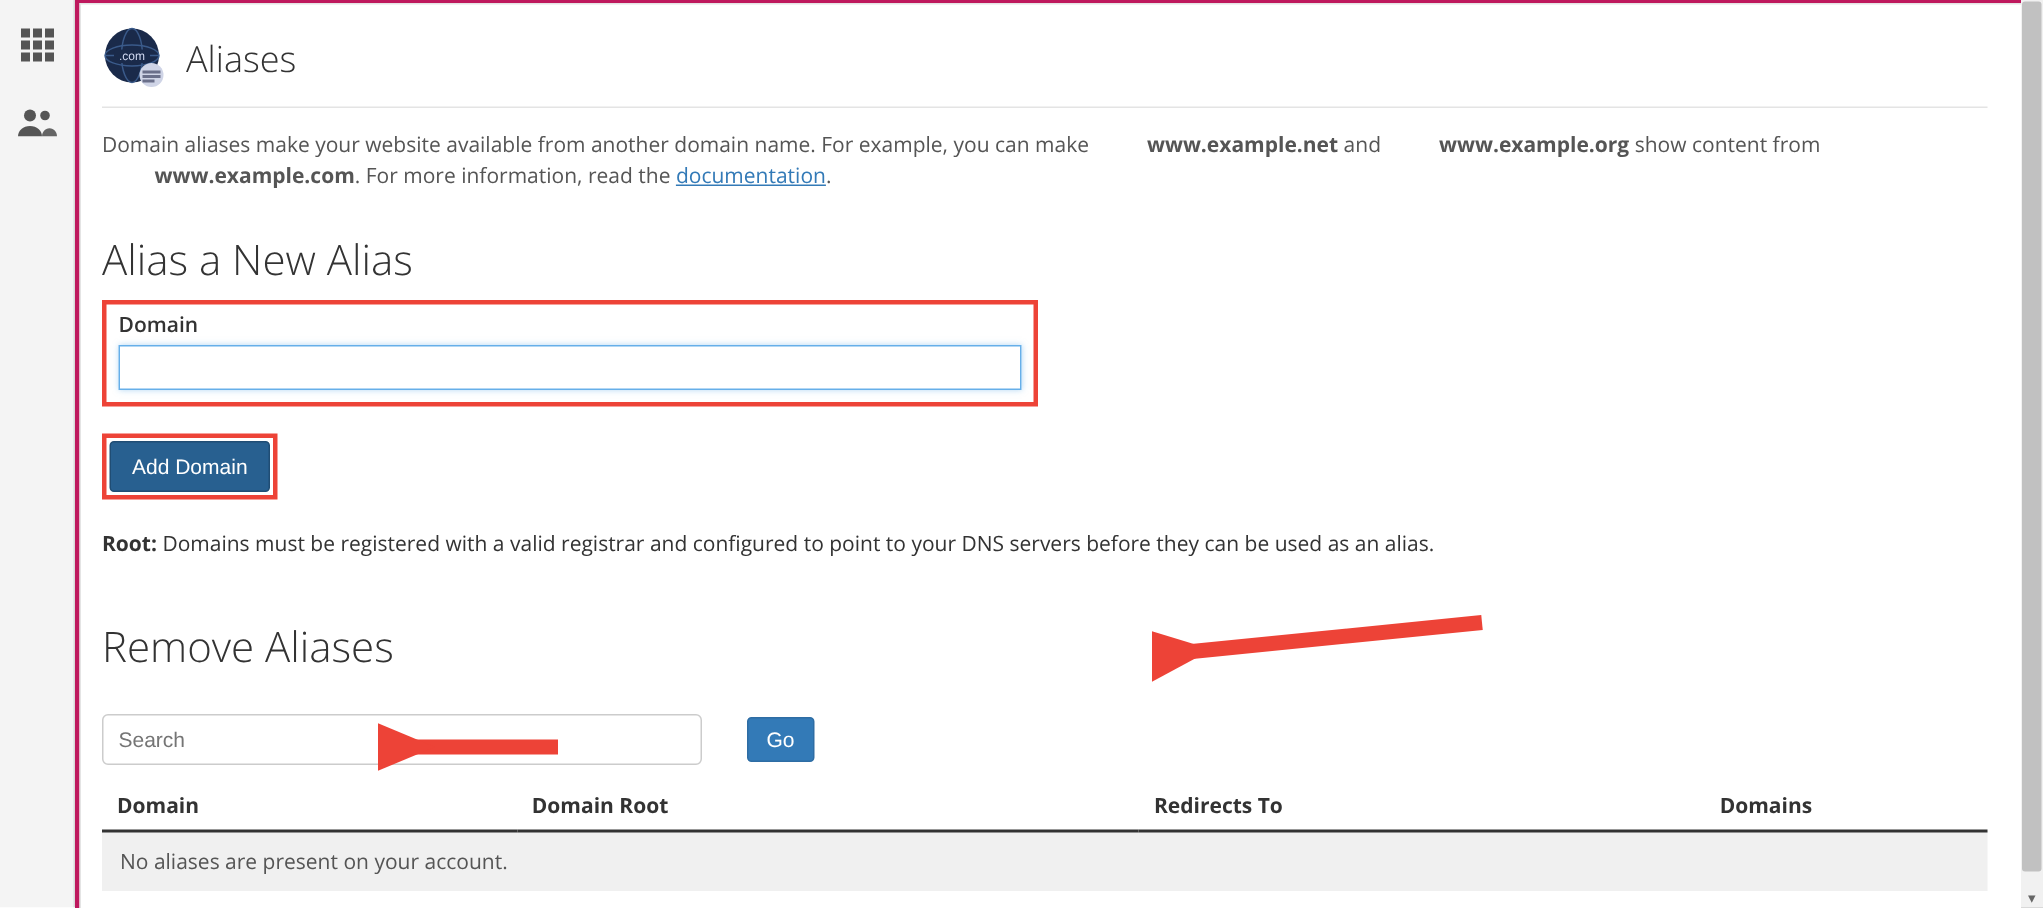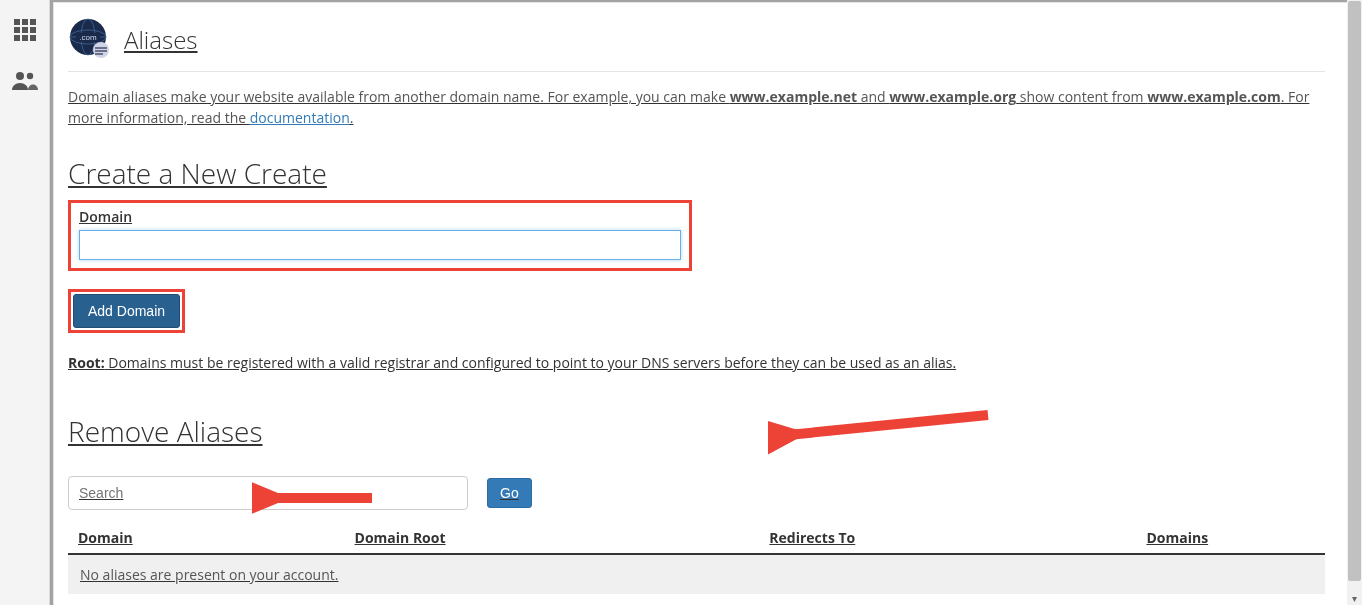--- a/index.html
+++ b/index.html
@@ -21,22 +21,21 @@
     padding-top: 18px;
     display: flex;
     flex-direction: column;
     align-items: center;
     gap: 24px;
   }
   .sidebar .icon-btn { color: #555; cursor: pointer; }
   .content-wrap {
     flex: 1;
     overflow-y: auto;
-    background: #a3a3a3;
-    text-decoration: underline;
+    background: #be185d;
   }
   .content {
     border: 1px solid #e4e4e4;
     margin: 2px 6px 6px 3px;
     padding: 14px 30px 20px 14px;
     min-height: 596px;
     background: #fff;
   }
   .title-row {
     display: flex;
@@ -50,21 +49,21 @@
     font-weight: 300;
     font-size: 24px;
     color: #333;
   }
   .domain-icon {
     width: 44px; height: 44px;
     position: relative;
   }
   .desc { color: #555; line-height: 1.5; font-size: 14px; }
   .desc a { color: #337ab7; text-decoration: underline; margin-top: 26px; }
-  .desc strong { font-weight: 700; }
+  .desc strong { font-weight: 700; margin-left: 35px; }
   h2.section {
     font-weight: 300;
     font-size: 28px;
     color: #333;
     margin-top: 26px;
     margin-bottom: 8px;
   }
   .form-group {
     border: 3px solid #ed4337;
     padding: 4px 8px 8px 8px;
@@ -98,21 +97,21 @@
   .btn-primary.small { padding: 6px 12px; background:#337ab7; border-color:#2e6da4; }
   .add-domain-wrap {
     display: inline-block;
     border: 3px solid #ed4337;
     padding: 2px;
     margin-top: 18px;
   }
   .note { margin-top: 20px; font-size: 14px; color: #333; }
   .note strong { font-weight: 700; }
   .remove-desc { font-size: 14px; color: #555; margin-top: 4px; }
-  .search-row { margin-top: 26px; display: flex; gap: 19px; align-items: center; }
+  .search-row { margin-top: 26px; display: flex; gap: 30px; align-items: center; }
   .search-input {
     width: 400px;
     padding: 8px 10px;
     border: 1px solid #ccc;
     border-radius: 4px;
     font-size: 14px;
     color: #555;
   }
   table.aliases {
     width: 100%;
@@ -204,21 +203,21 @@
             <rect x="27" y="36" width="8" height="2" fill="#6a6f8a"></rect>
           </svg>
         </span>
         <h1>Aliases</h1>
       </div>
 
       <p class="desc">
         <span>Domain aliases make your website available from another domain name. For example, you can make </span><strong>www.example.net</strong><span> and </span><strong>www.example.org</strong><span> show content from </span><strong>www.example.com</strong><span>. For more information, read the </span><a href="#">documentation</a><span>.</span>
       </p>
 
-      <h2 class="section">Create a New Create</h2>
+      <h2 class="section">Alias a New Alias</h2>
 
       <div style="position:relative;">
         <div class="form-group">
           <label>Domain</label>
           <input type="text" value="" style="">
         </div>
 
         <div class="add-domain-wrap">
           <button class="btn-primary">Add Domain</button>
         </div>

